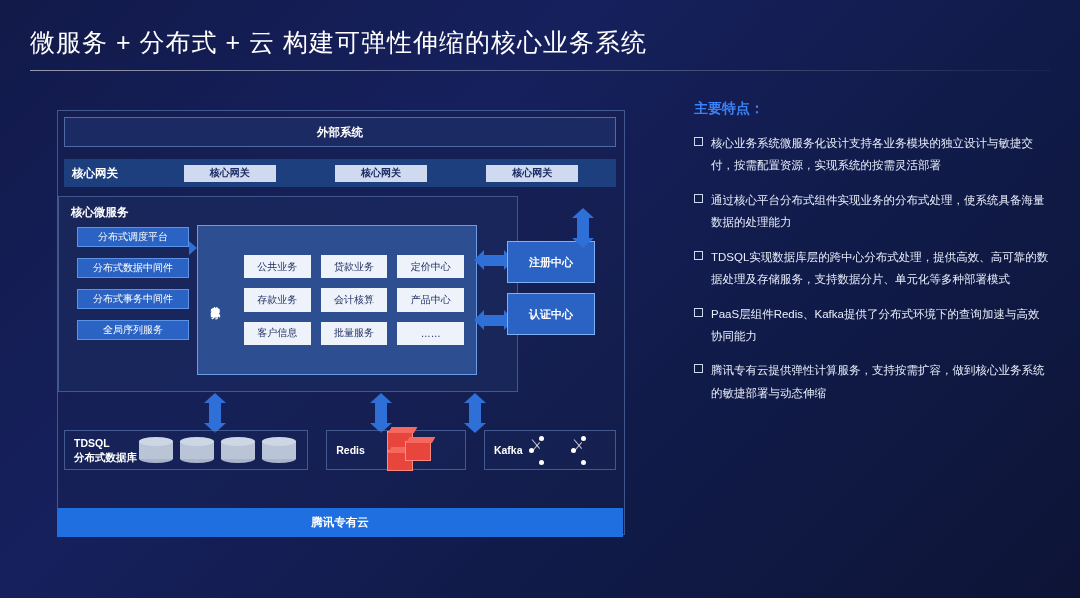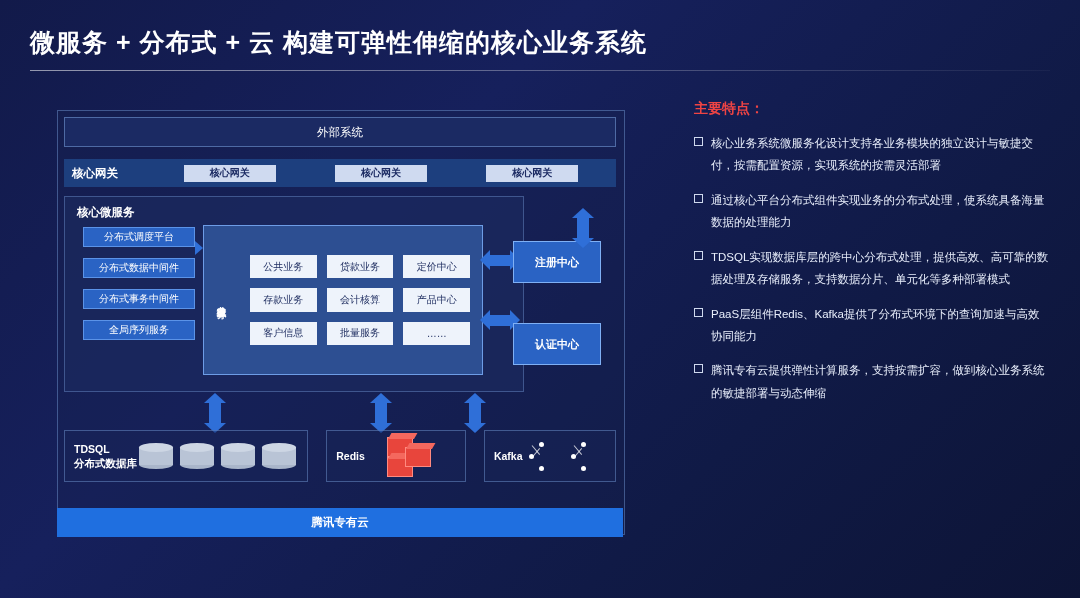--- a/index.html
+++ b/index.html
@@ -5,59 +5,59 @@
   * { box-sizing: border-box; }
   html, body { margin:0; padding:0; }
   body {
     width:1080px; height:598px;
     background: linear-gradient(135deg,#121a4a 0%, #16205c 35%, #101a46 70%, #0d1436 100%);
     font-family: "Liberation Sans", sans-serif;
     color:#fff; overflow:hidden; position:relative;
   }
   .slide-title {
     position:absolute; left:30px; top:26px;
-    font-size:25px; font-weight:bold; letter-spacing:1px; color:#ffffff;
+    font-size:25px; font-weight:normal; letter-spacing:1px; color:#ffffff;
   }
   .title-rule {
     position:absolute; left:30px; top:70px; width:1020px; height:1px;
     background:linear-gradient(to right, rgba(255,255,255,0.55), rgba(255,255,255,0.04));
   }
 
   
   .diagram { position:absolute; left:57px; top:110px; width:568px; height:430px; }
 
   .panel-outer {
     position:absolute; left:0; top:0; width:568px; height:425px;
     border:1px solid rgba(120,160,220,0.45);
     background:rgba(22,34,80,0.35);
   }
 
   .bar {
     display:flex; align-items:center; justify-content:center;
-    font-size:11.5px; font-weight:normal; color:#fff;
+    font-size:11.5px; font-weight:bold; color:#fff;
   }
 
   .ext-sys {
     position:absolute; left:7px; top:7px; width:552px; height:30px;
     background:#1b2a63; border:1px solid rgba(130,170,230,0.5);
   }
 
   .gw-row {
     position:absolute; left:7px; top:49px; width:552px; height:28px;
     background:#1d3f7e; display:flex; align-items:center; padding:8px 8px;
   }
   .gw-label { font-size:11.5px; font-weight:bold; color:#fff; width:82px; }
   .gw-chips { flex:1; display:flex; justify-content:space-around; }
   .gw-chip {
     background:#cfdaf0; color:#1c2b63; font-size:10px; font-weight:bold;
     width:92px; height:17px; display:flex; align-items:center; justify-content:center;
   }
 
   .micro-box {
-    position:absolute; left:7px; top:86px; width:460px; height:196px;
+    position:absolute; left:1px; top:86px; width:460px; height:196px;
     background:rgba(28,44,96,0.6); border:1px solid rgba(120,160,220,0.40);
   }
   .micro-title {
     position:absolute; left:12px; top:8px; font-size:11.5px; font-weight:bold; color:#fff;
   }
 
   .left-stack { position:absolute; left:18px; top:30px; width:112px; }
   .left-chip {
     background:#2a63c4; border:1px solid #5b93e8; color:#fff;
     font-size:10px; height:20px; margin-bottom:11px;
@@ -79,26 +79,26 @@
     gap:10px; padding:29px 12px;
   }
   .biz-cell {
     background:#eef3fb; color:#1b2a5e; font-size:10px;
     display:flex; align-items:center; justify-content:center;
   }
 
   .right-stack { position:absolute; left:448px; top:44px; width:88px; }
   .right-chip {
     background:#2a63c4; border:1px solid #7fb0f5; color:#fff;
-    font-size:11px; font-weight:bold; height:42px; margin-bottom:40px;
+    font-size:11px; font-weight:bold; height:42px; margin-bottom:10px;
     display:flex; align-items:center; justify-content:center;
   }
 
   
-  .data-row { position:absolute; left:7px; top:320px; width:552px; height:52px; display:flex; gap:18px; }
+  .data-row { position:absolute; left:7px; top:320px; width:552px; height:40px; display:flex; gap:18px; }
   .data-cell {
     border:1px solid rgba(120,160,220,0.45); background:rgba(24,38,88,0.45);
     display:flex; align-items:center; padding:0 9px;
   }
   .dc1 { width:256px; }
   .dc2 { width:146px; }
   .dc3 { width:138px; }
   .cell-label { font-size:10.5px; font-weight:bold; color:#fff; line-height:1.35; white-space:nowrap; }
   .cyl-wrap { flex:1; display:flex; gap:7px; justify-content:flex-end; align-items:center; padding-right:2px; }
   .cyl { width:34px; height:26px; position:relative; }
@@ -148,21 +148,21 @@
   .arrow-h:after { right:-9px; border-left:10px solid #2f6fd8; }
 
   .small-arrow { position:absolute; background:#2f6fd8; height:6px; }
   .small-arrow:after {
     content:""; position:absolute; right:-7px; top:-4px; width:0; height:0;
     border-top:7px solid transparent; border-bottom:7px solid transparent; border-left:8px solid #2f6fd8;
   }
 
   
   .features { position:absolute; left:694px; top:100px; width:356px; }
-  .feat-title { font-size:14px; font-weight:bold; color:#ef4444; margin-bottom:14px; }
+  .feat-title { font-size:14px; font-weight:bold; color:#3b82f6; margin-bottom:14px; }
   .feat-item { display:flex; margin-bottom:12px; }
   .bullet {
     width:9px; height:9px; border:1px solid #cfd9ee; margin-right:8px; margin-top:5px; flex:0 0 auto;
     background:transparent;
   }
   .feat-text { font-size:11.5px; line-height:1.95; color:#e8eefb; }
 </style>
 </head>
 <body>
 

